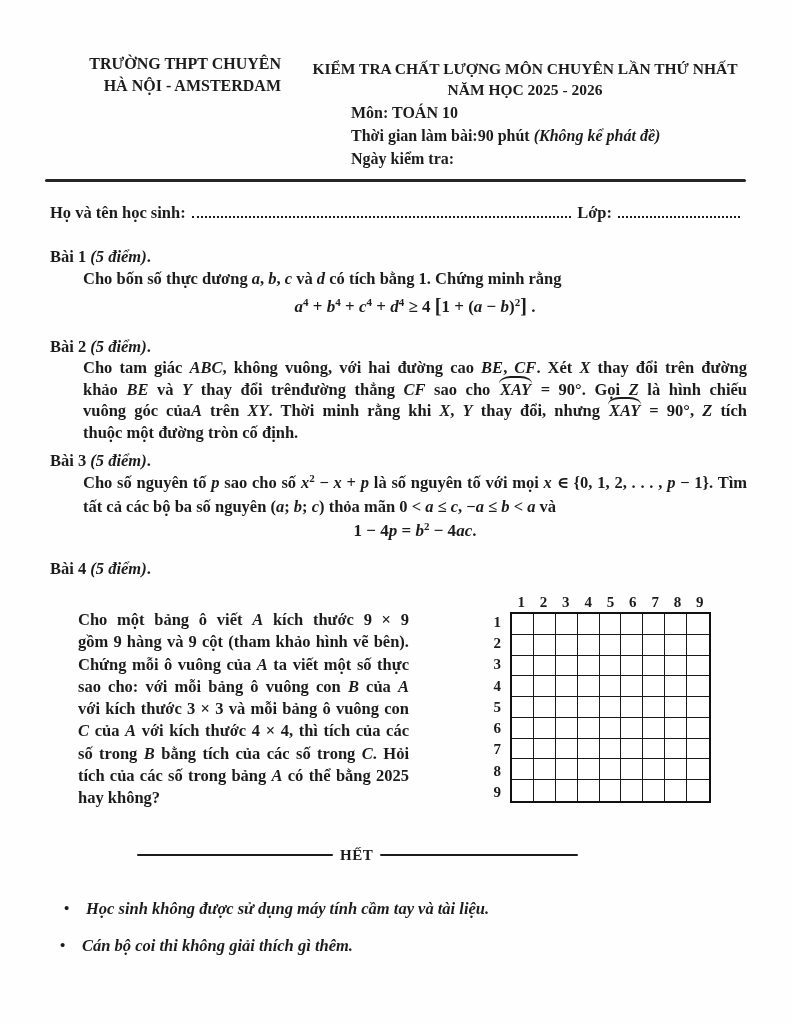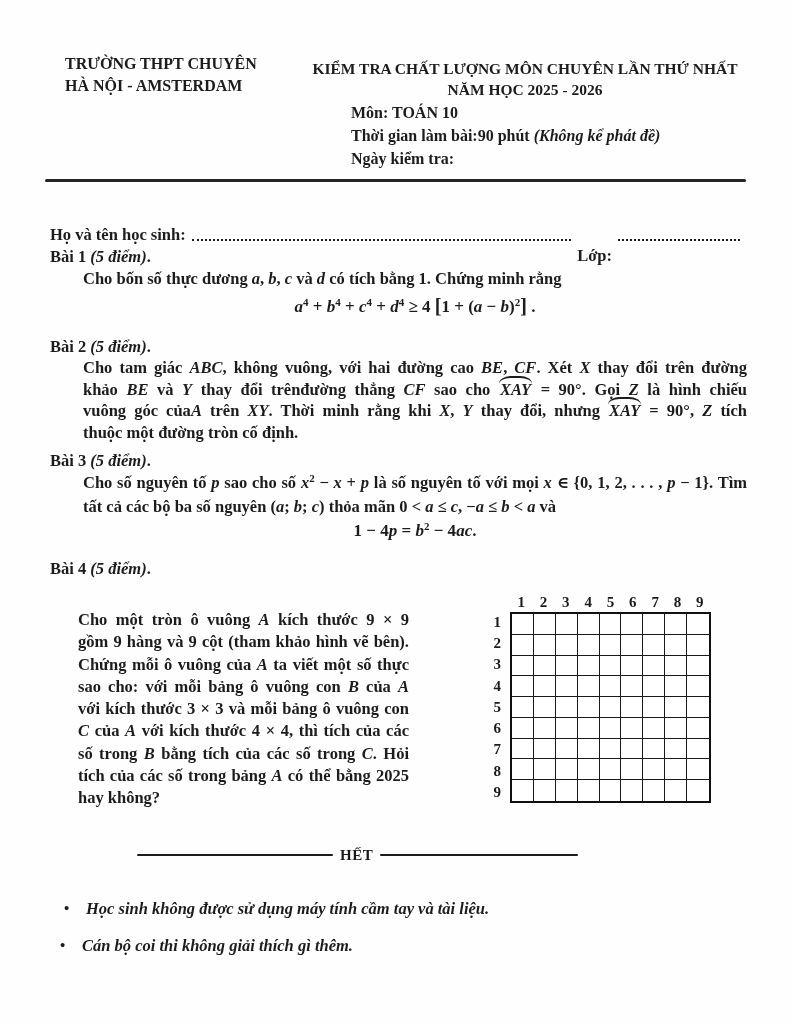--- a/index.html
+++ b/index.html
@@ -7,33 +7,33 @@
   html,body { background:#e8e8e8; }
   .page {
     position:relative; width:792px; height:1024px; margin:0 auto;
     background:#fefefe; color:#1c1c1c; overflow:hidden;
     font-family:"Liberation Serif","DejaVu Serif",serif;
     font-weight:700; font-size:16.5px;
   }
   .abs { position:absolute; }
 
   
-  .school { left:65px; top:53px; width:216px; text-align:left; font-size:16px; line-height:22px; }
+  .school { left:65px; top:53px; width:216px; text-align:right; font-size:16px; line-height:22px; }
   .title-block { left:300px; top:58px; width:450px; text-align:center; font-size:15.5px; line-height:21px; }
   .meta-block { left:351px; top:101px; font-size:16px; line-height:23px; }
   .it { font-style:italic; }
 
   
   .head-rule { left:45px; top:179px; width:701px; height:3px; background:#262626; border-radius:2px; }
 
   
-  .student-line { left:50px; top:203px; width:694px; display:flex; align-items:center; font-size:16.5px; }
+  .student-line { left:50px; top:203px; width:694px; display:flex; align-items:flex-start; font-size:16.5px; }
   .dotfill { flex:1 1 auto; border-bottom:2.4px dotted #1c1c1c; height:15px; margin:0 4px 2px 6px; }
   .dotfill.short { flex:0 0 122px; }
-  .lop-label { margin-left:2px;margin-top:43px; }
+  .lop-label { margin-left:2px; }
 
   
   .p-head { left:50px; font-size:16.5px; }
   .p-body { left:83px; width:664px; font-size:16.5px; }
   .line { line-height:21.5px; }
   .jline { text-align:justify; text-align-last:justify; }
   .formula { text-align:center; font-size:17px; }
 
   .run-i { font-style:italic; }
   .run-sup { font-size:11px; position:relative; top:-6px; font-style:normal; }
@@ -117,21 +117,21 @@
 
   <div class="abs p-head" style="top:451px"><span>Bài 3 </span><span class="run-i">(5 điểm)</span><span>.</span></div>
   <div class="abs p-body" style="top:472px">
     <div class="line jline"><span>Cho số nguyên tố </span><span class="run-i">p</span><span> sao cho số </span><span class="run-i">x</span><span class="run-sup">2</span><span> − </span><span class="run-i">x</span><span> + </span><span class="run-i">p</span><span> là số nguyên tố với mọi </span><span class="run-i">x</span><span> ∈ {0, 1, 2, . . . , </span><span class="run-i">p</span><span> − 1}. Tìm</span></div>
     <div class="line"><span>tất cả các bộ ba số nguyên (</span><span class="run-i">a</span><span>; </span><span class="run-i">b</span><span>; </span><span class="run-i">c</span><span>) thỏa mãn 0 &lt; </span><span class="run-i">a</span><span> ≤ </span><span class="run-i">c</span><span>, −</span><span class="run-i">a</span><span> ≤ </span><span class="run-i">b</span><span> &lt; </span><span class="run-i">a</span><span> và</span></div>
   </div>
   <div class="abs p-body formula" style="top:521px"><span>1 − 4</span><span class="run-i">p</span><span> = </span><span class="run-i">b</span><span class="run-sup">2</span><span> − 4</span><span class="run-i">ac</span><span>.</span></div>
 
   <div class="abs p-head" style="top:559px"><span>Bài 4 </span><span class="run-i">(5 điểm)</span><span>.</span></div>
   <div class="abs b4-text">
-    <div class="line jline"><span>Cho một tròn ô vuông </span><span class="run-i">A</span><span> kích thước 9 × 9</span></div>
+    <div class="line jline"><span>Cho một bảng ô viết </span><span class="run-i">A</span><span> kích thước 9 × 9</span></div>
     <div class="line jline"><span>gồm 9 hàng và 9 cột (tham khảo hình vẽ bên).</span></div>
     <div class="line jline"><span>Chứng mỗi ô vuông của </span><span class="run-i">A</span><span> ta viết một số thực</span></div>
     <div class="line jline"><span>sao cho: với mỗi bảng ô vuông con </span><span class="run-i">B</span><span> của </span><span class="run-i">A</span></div>
     <div class="line jline"><span>với kích thước 3 × 3 và mỗi bảng ô vuông con</span></div>
     <div class="line jline"><span class="run-i">C</span><span> của </span><span class="run-i">A</span><span> với kích thước 4 × 4, thì tích của các</span></div>
     <div class="line jline"><span>số trong </span><span class="run-i">B</span><span> bằng tích của các số trong </span><span class="run-i">C</span><span>. Hỏi</span></div>
     <div class="line jline"><span>tích của các số trong bảng </span><span class="run-i">A</span><span> có thể bằng 2025</span></div>
     <div class="line"><span>hay không?</span></div>
   </div>
 

